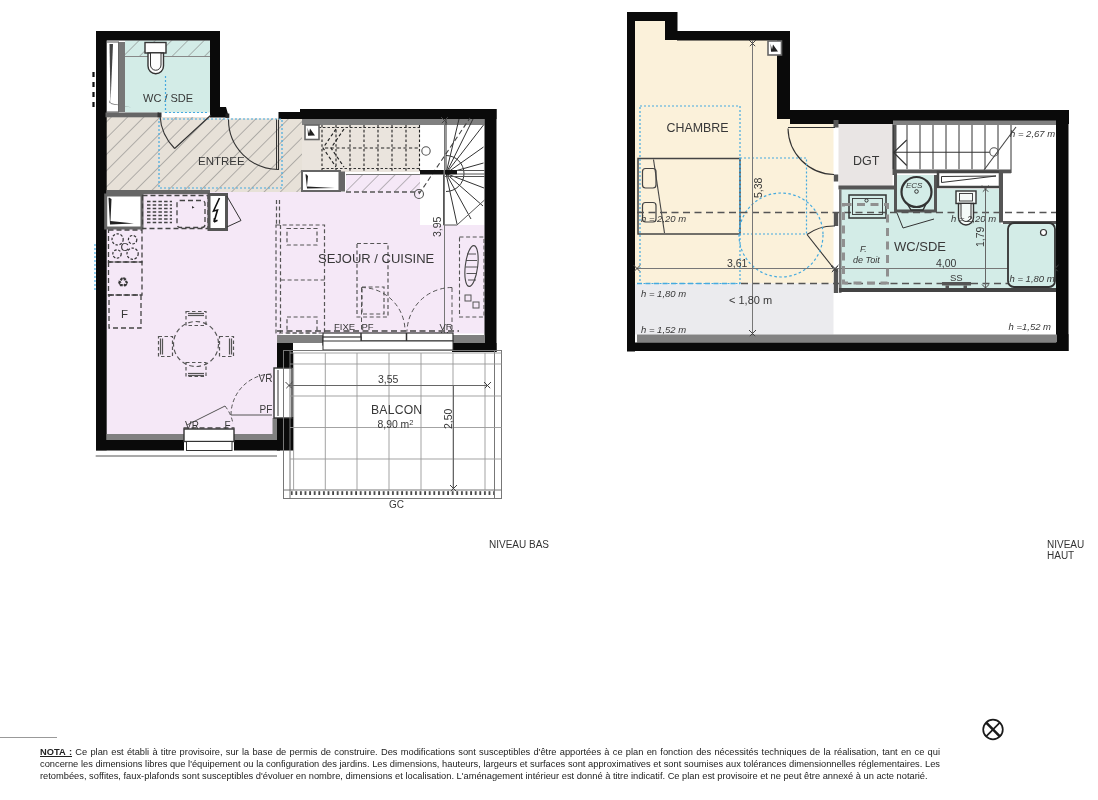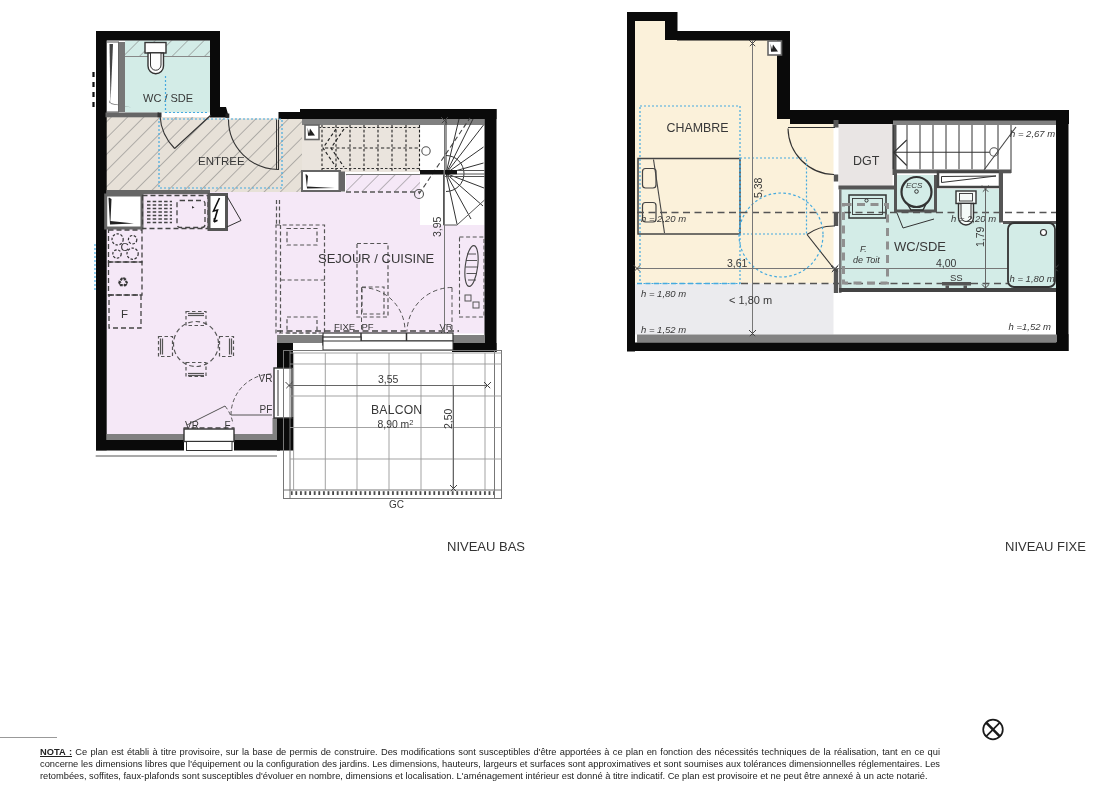--- a/index.html
+++ b/index.html
@@ -2,21 +2,21 @@
 <html><head>
 <meta charset="utf-8">
 <style>
 html,body{margin:0;padding:0;background:#fff;}
 #page{position:relative;width:1098px;height:800px;background:#fff;overflow:hidden;
   font-family:"Liberation Sans",sans-serif;}
 svg text{font-family:"Liberation Sans",sans-serif;fill:#383838;}
 #nota{position:absolute;left:8px;top:745.5px;width:900px;font-size:9.3px;line-height:12.1px;
   color:#222;text-align:justify;margin-left:32px;}
 #nota b{text-decoration:underline;}
-.lvl{position:absolute;font-size:13px;color:#333;}
+.lvl{position:absolute;font-size:10px;color:#333;margin-left:42px;}
 </style>
 </head>
 <body>
 <div id="page">
 <svg width="1098" height="800" viewBox="0 0 1098 800">
 <defs>
 
 <pattern id="hat" width="11.5" height="11.5" patternUnits="userSpaceOnUse" patternTransform="rotate(45)">
   <line x1="0" y1="0" x2="0" y2="11.5" stroke="#787878" stroke-width="1"></line>
 </pattern>
@@ -500,16 +500,16 @@
 <svg width="30" height="30" viewBox="0 0 30 30" style="position:absolute;left:978px;top:714px;">
 <circle cx="15" cy="15.5" r="9.8" fill="none" stroke="#1a1a1a" stroke-width="1.7"></circle>
 <line x1="8.2" y1="8.7" x2="21.8" y2="22.3" stroke="#1a1a1a" stroke-width="2.6"></line>
 <line x1="21.8" y1="8.7" x2="8.2" y2="22.3" stroke="#1a1a1a" stroke-width="1.7"></line>
 </svg>
 
 <div style="position:absolute;left:0;top:737px;width:57px;border-top:1px solid #999;"></div>
 
 <div class="lvl" style="left:447px;top:539px;">NIVEAU BAS</div>
 
-<div class="lvl" style="left:1005px;top:539px;">NIVEAU FIXE</div>
+<div class="lvl" style="left:1005px;top:539px;">NIVEAU HAUT</div>
 
 <div id="nota"><b>NOTA&nbsp;:</b> Ce plan est établi à titre provisoire, sur la base de permis de construire. Des modifications sont susceptibles d'être apportées à ce plan en fonction des nécessités techniques de la réalisation, tant en ce qui concerne les dimensions libres que l'équipement ou la configuration des jardins. Les dimensions, hauteurs, largeurs et surfaces sont approximatives et sont soumises aux tolérances dimensionnelles réglementaires. Les retombées, soffites, faux-plafonds sont susceptibles d'évoluer en nombre, dimensions et localisation. L'aménagement intérieur est donné à titre indicatif. Ce plan est provisoire et ne peut être annexé à un acte notarié.</div>
 </div>
 
 </body></html>

